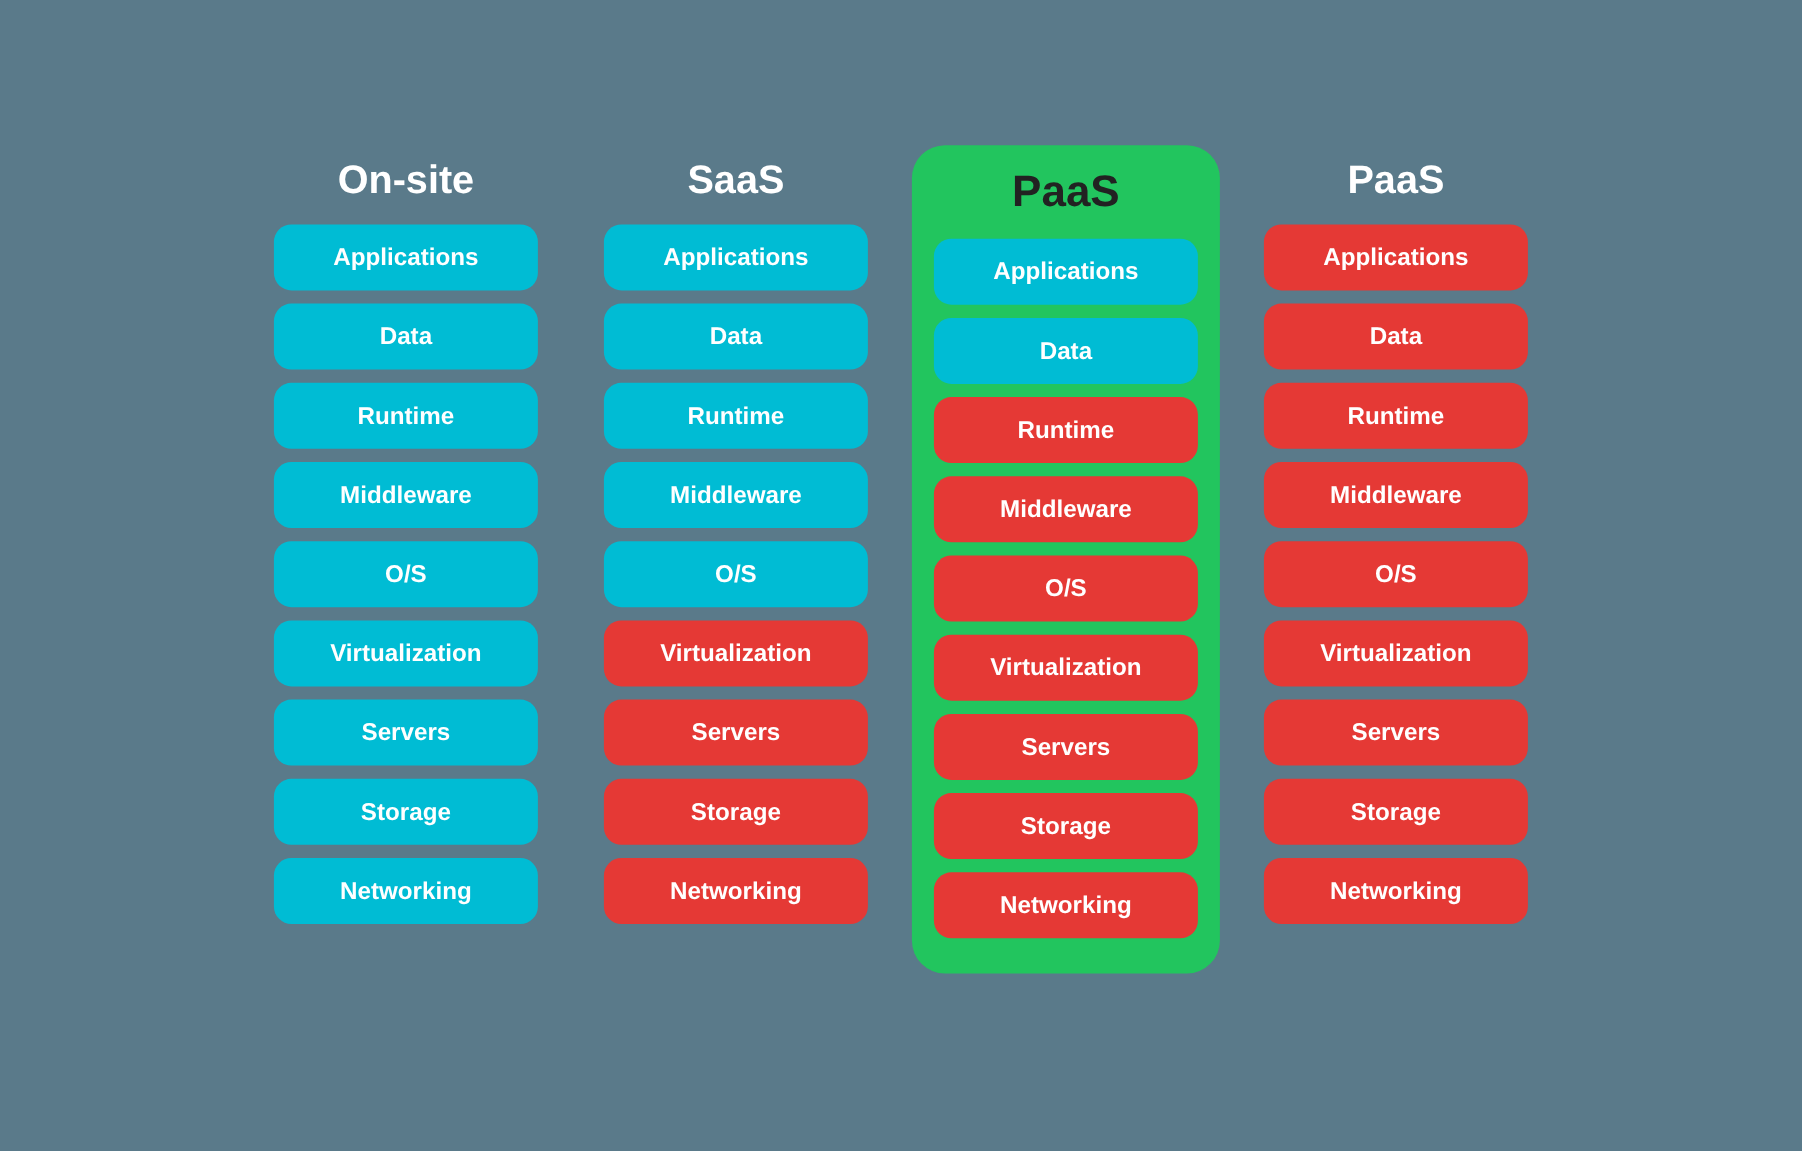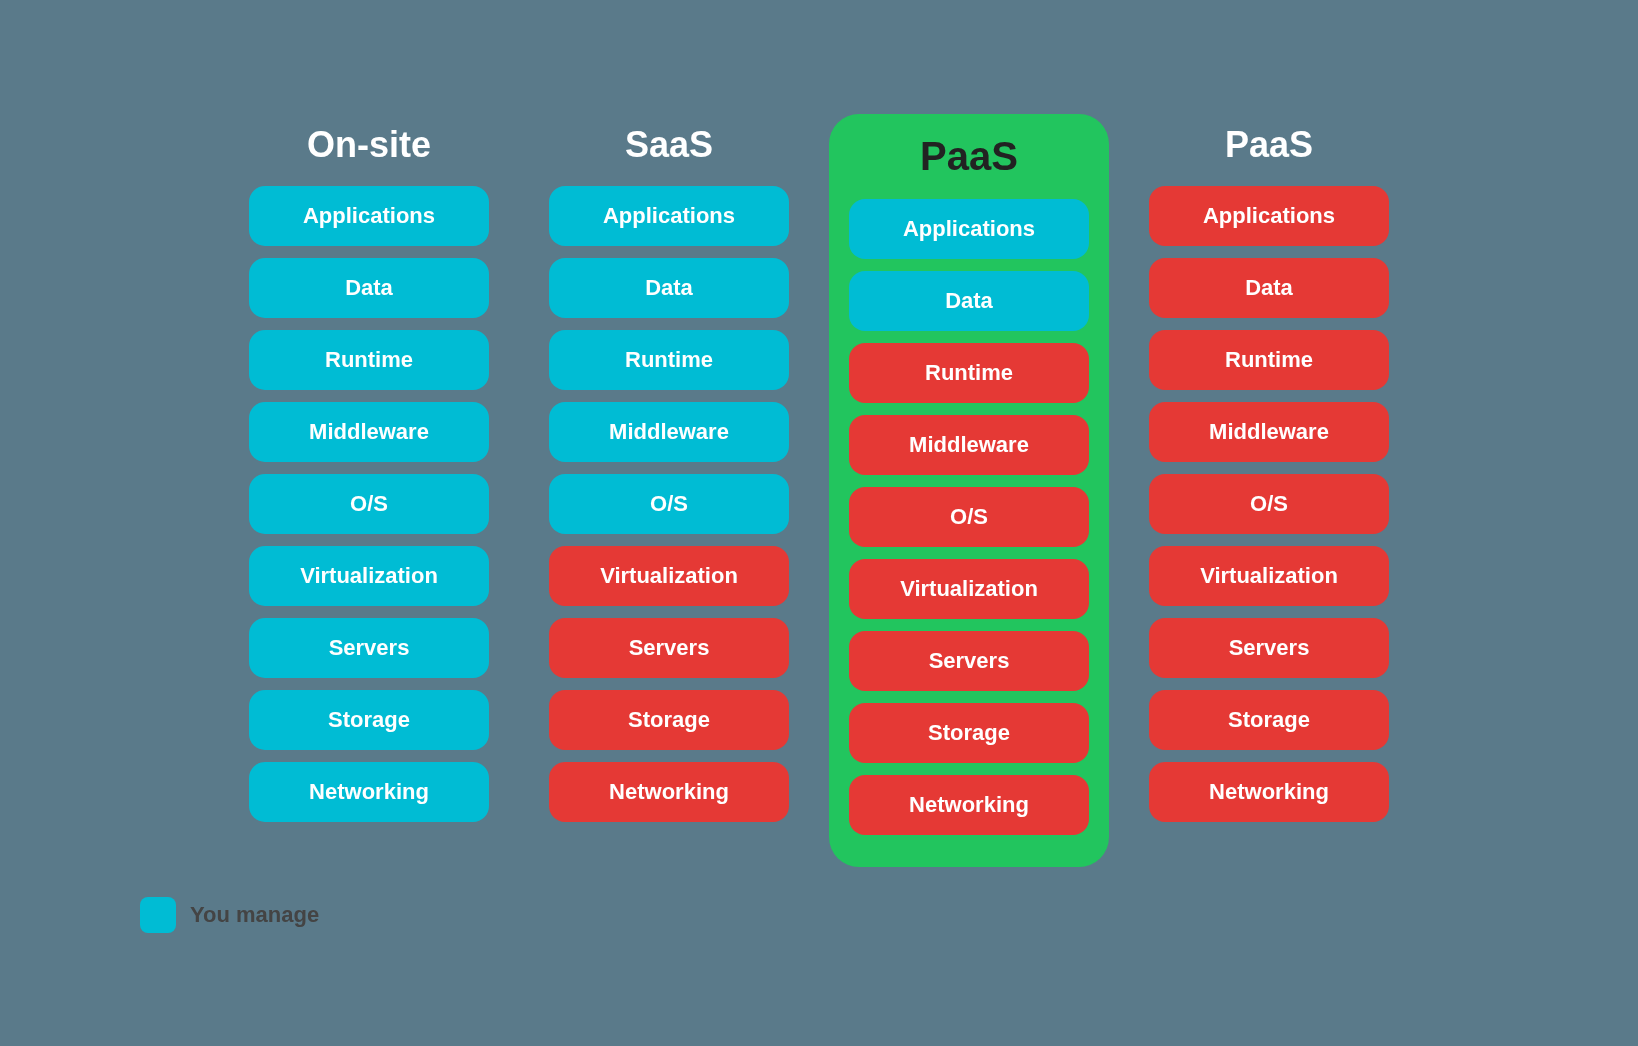--- a/index.html
+++ b/index.html
@@ -166,18 +166,14 @@
         <div class="pill pill-red">Middleware</div>
         <div class="pill pill-red">O/S</div>
         <div class="pill pill-red">Virtualization</div>
         <div class="pill pill-red">Servers</div>
         <div class="pill pill-red">Storage</div>
         <div class="pill pill-red">Networking</div>
       </div>
     </div>
   <div class="legend">
 
-  <div class="legend-item">
-        <div class="legend-dot legend-dot-teal"></div>
-        <span>You manage</span>
-      </div>
     </div>
 </div>
 
 </body></html>

